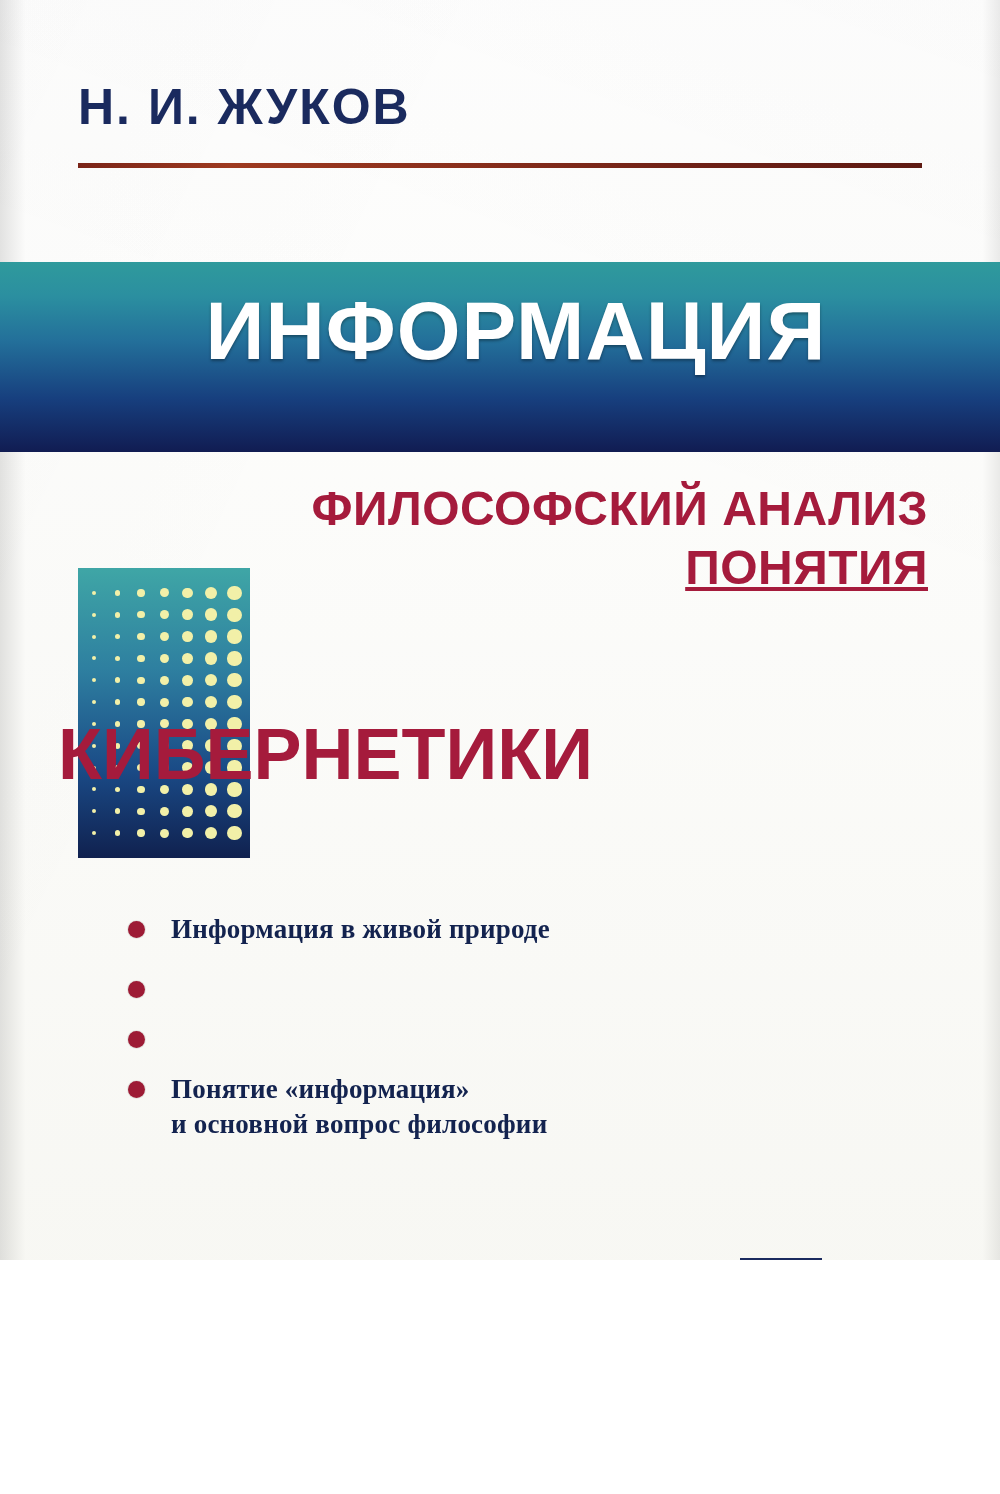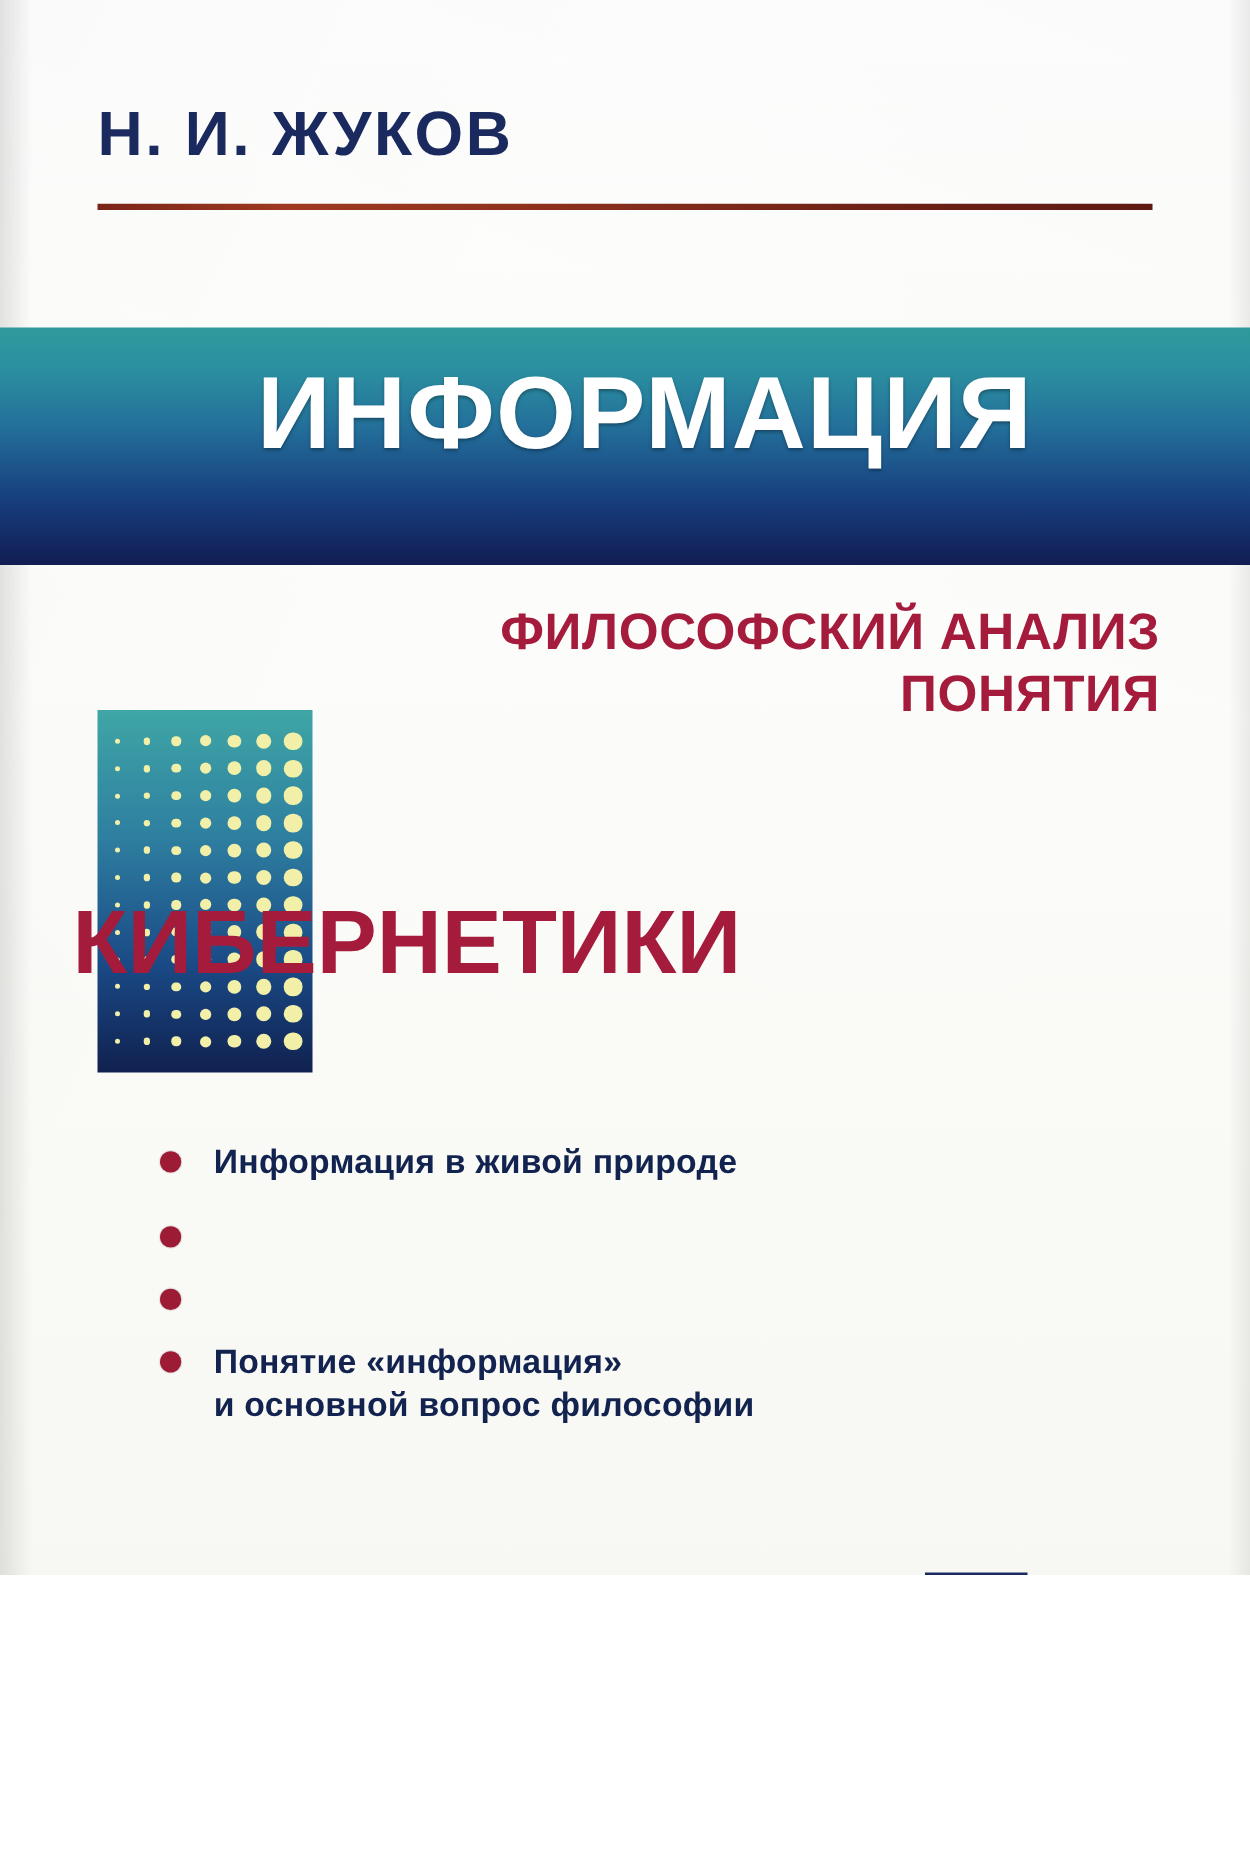--- a/index.html
+++ b/index.html
@@ -93,26 +93,26 @@
 
   
   .subtitle {
     position: absolute;
     right: 72px;
     top: 480px;
     width: 870px;
     text-align: right;
     color: #a51b3c;
     font-weight: bold;
-    font-size: 41px;
+    font-size: 48px;
     line-height: 1.22;
     letter-spacing: 0.5px;
   }
   .subtitle .line2 { display: block; }
-  .subtitle .line3 { display: block; }
+  .subtitle .line3 { display: block; text-decoration: underline; }
 
   .kibernetiki {
     position: absolute;
     right: 72px;
     top: 718px;
     width: 870px;
     text-align: left;
     color: #a51b3c;
     font-weight: bold;
     font-size: 72px;
@@ -144,20 +144,21 @@
     border-radius: 50%;
     background: #f2f0a8;
   }
 
   
   .bullets {
     position: absolute;
     left: 128px;
     top: 912px;
     width: 760px;
+    font-family: Liberation Serif, serif;
   }
   .bullet-row {
     display: flex;
     align-items: flex-start;
     margin-bottom: 24px;
   }
   .bullet-dot {
     flex: 0 0 auto;
     width: 17px;
     height: 17px;

